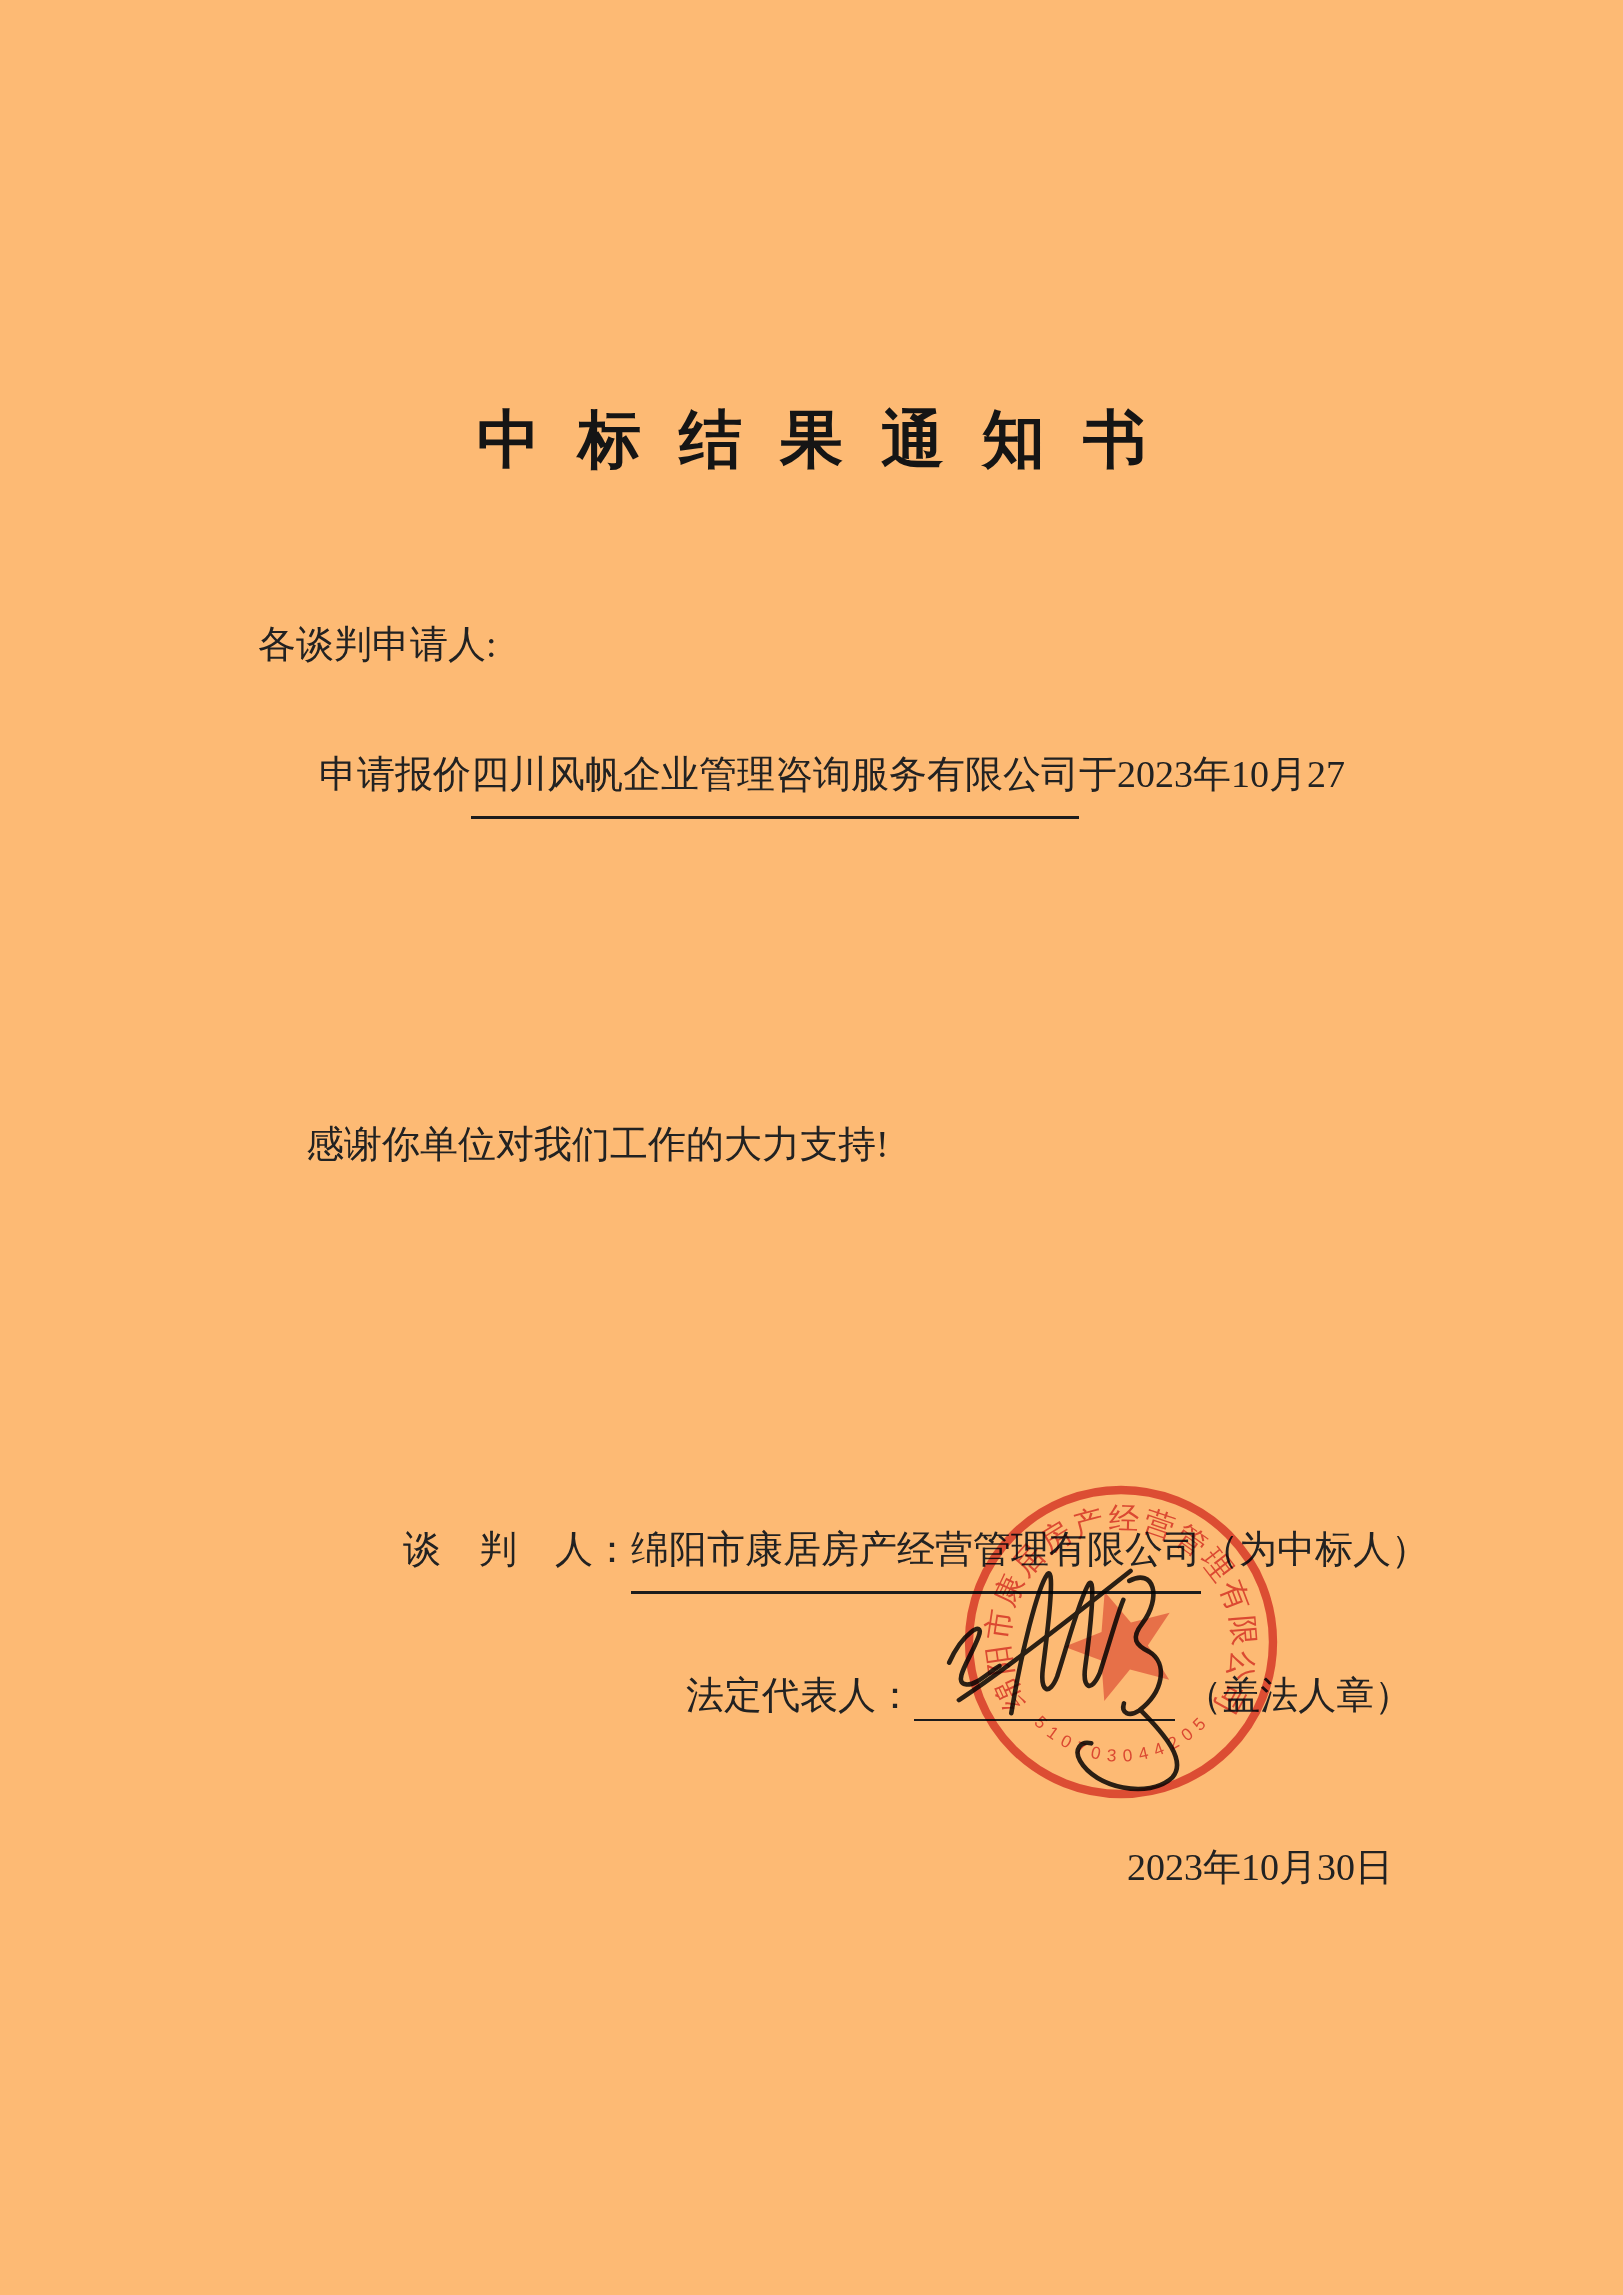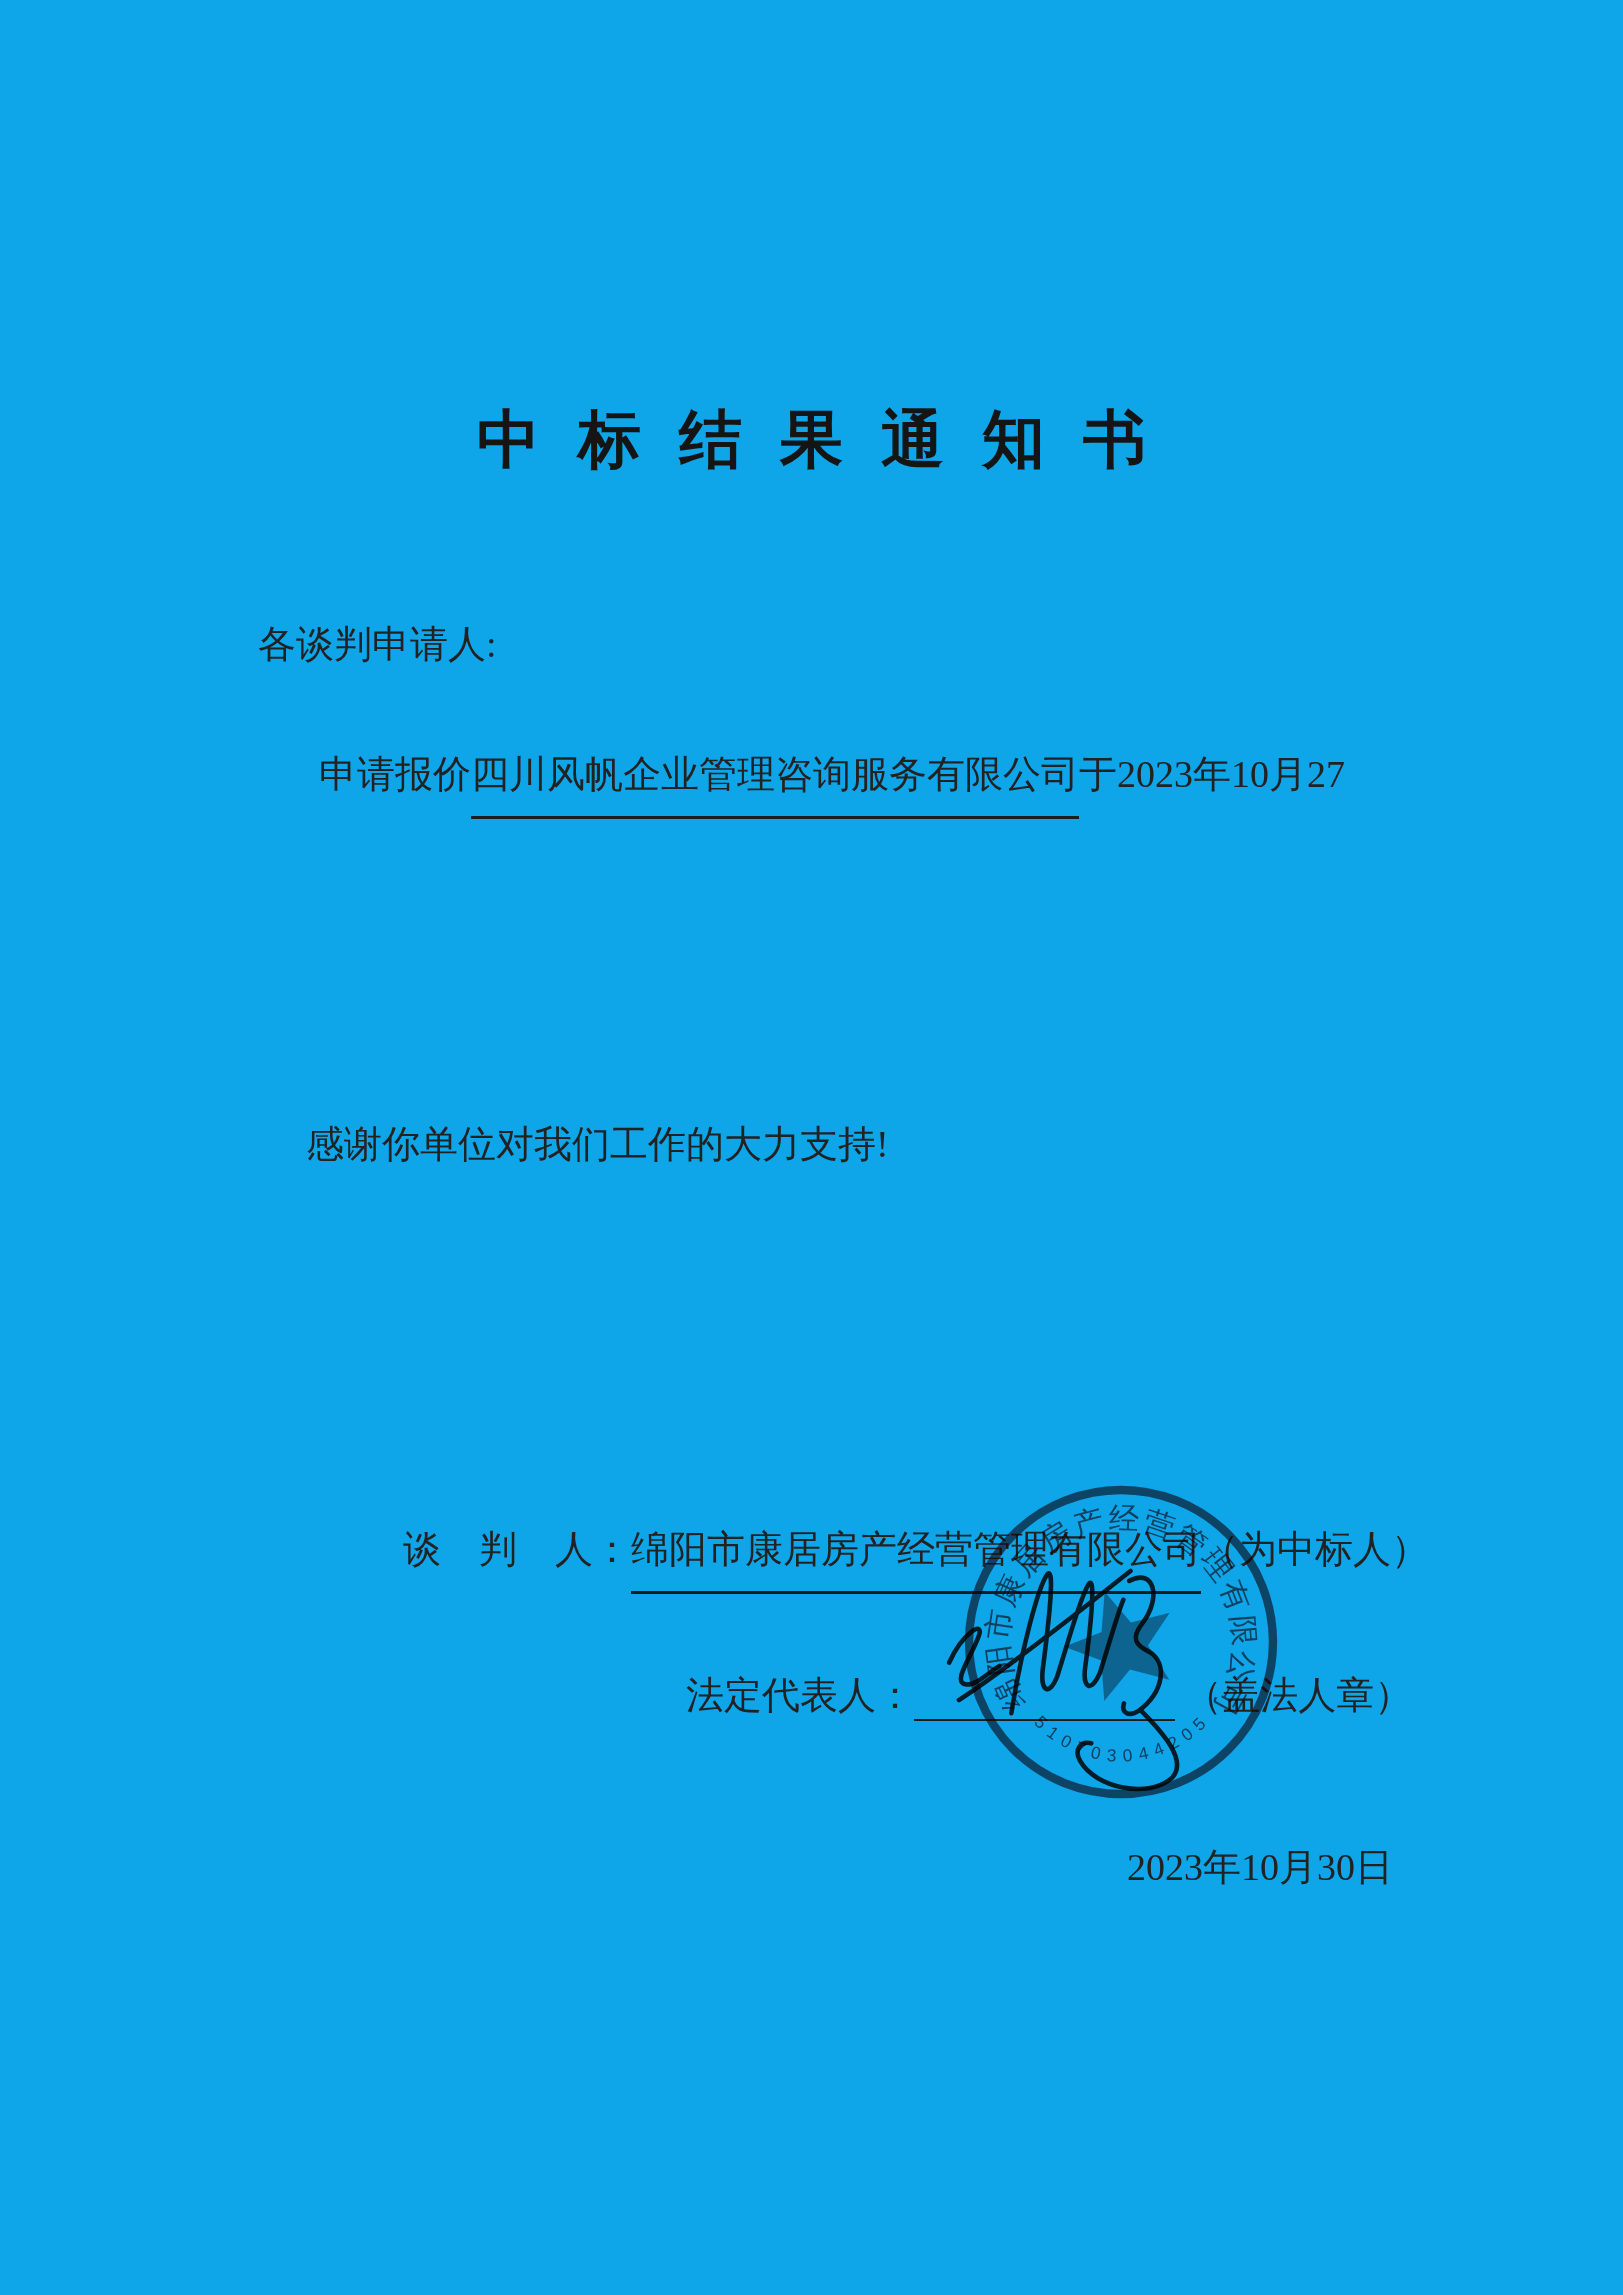--- a/index.html
+++ b/index.html
@@ -1,19 +1,19 @@
 <!DOCTYPE html>
 <html style="font-size:10.5px"><head>
 <meta charset="utf-8">
 <style>
   html,body{margin:0;padding:0;background:#ffffff;}
   .page{
     position:relative;
     width:1623px;height:2295px;
-    background:#0ea5e9;
+    background:#fdba74;
     overflow:hidden;
     font-family:"Liberation Serif", serif;
     color:#1f1f1f;
   }
   .abs{position:absolute;white-space:nowrap;}
   .doc-title{
     left:0;width:1623px;top:397px;
     text-align:center;
     font-family:"Liberation Sans", sans-serif;
     font-weight:900;

